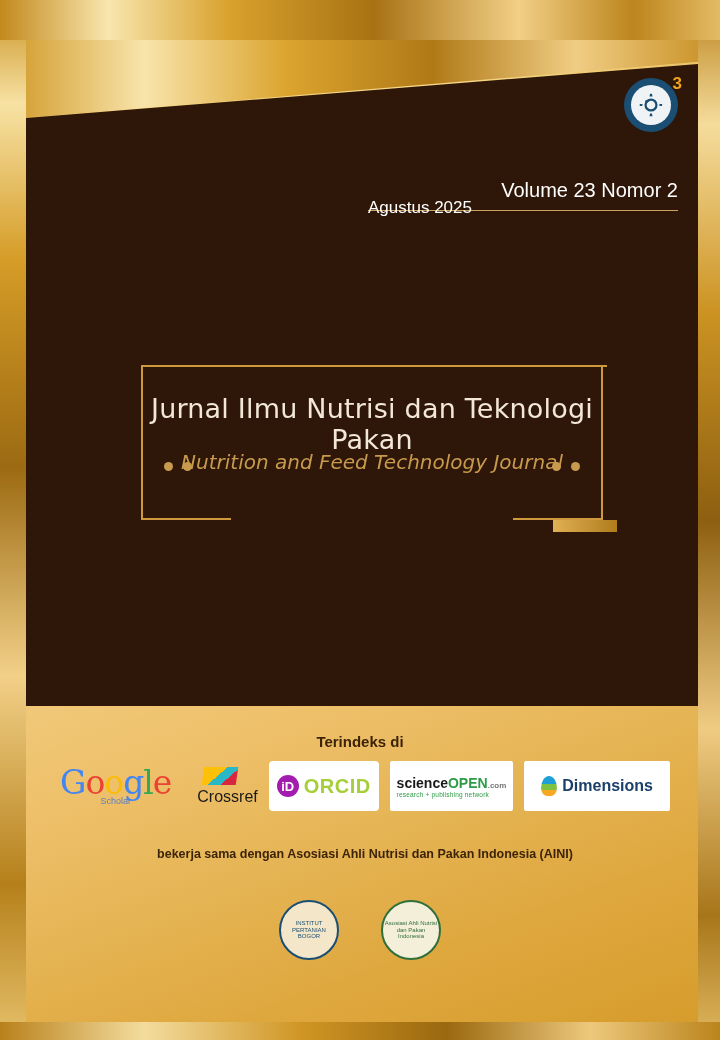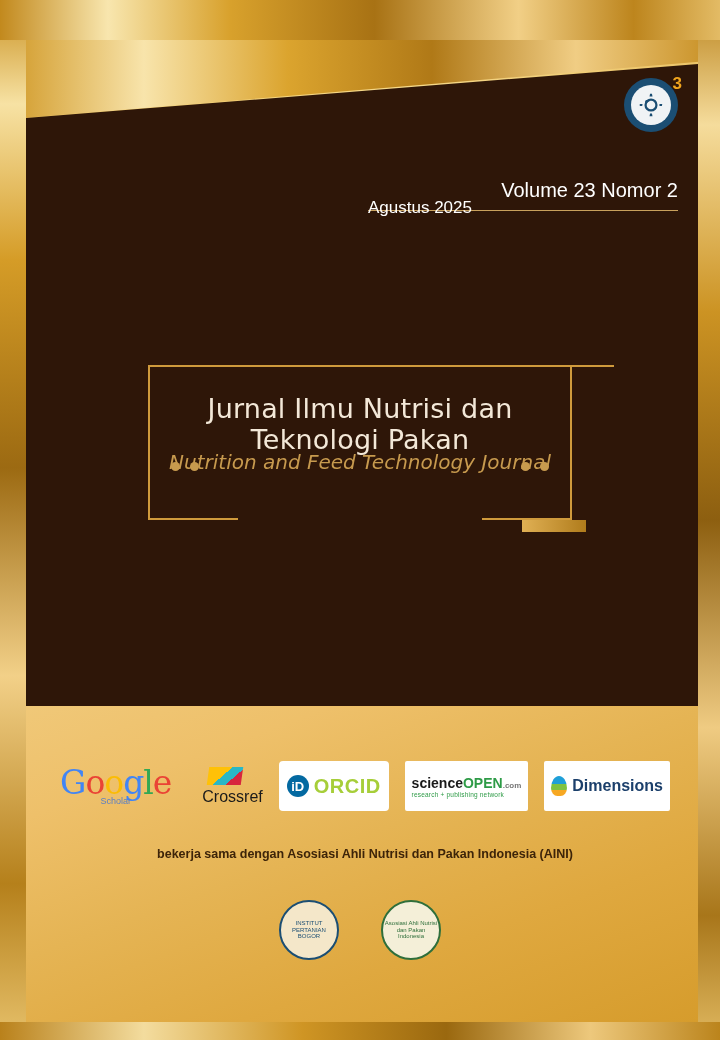--- a/index.html
+++ b/index.html
@@ -137,23 +137,23 @@
     top: 198px;
     width: 310px;
     text-align: left;
     color: #ffffff;
     font-size: 17px;
   }
 
   
   .title-frame {
     position: absolute;
-    left: 148px;
+    left: 141px;
     top: 365px;
-    width: 424px;
+    width: 462px;
     height: 155px;
   }
   .tf-line {
     position: absolute;
     background: #cf9a3c;
   }
   .tf-top      { left: 0;   top: 0;    width: 466px; height: 2px; }
   .tf-left     { left: 0;   top: 0;    width: 2px;   height: 155px; }
   .tf-right    { right: 0;  top: 0;    width: 2px;   height: 155px; }
   .tf-bottom-l { left: 0;   bottom: 0; width: 90px;  height: 2px; }
@@ -276,21 +276,21 @@
 
   .idx-orcid {
     background: #ffffff;
     border-radius: 4px;
     padding: 4px 8px;
     gap: 5px;
   }
   .orcid-badge {
     width: 22px; height: 22px;
     border-radius: 50%;
-    background: #0369a1;
+    background: #a21caf;
     color: #ffffff;
     font-weight: bold;
     font-size: 13px;
     display: flex; align-items: center; justify-content: center;
   }
   .orcid-word { color: #a6ce39; font-size: 20px; font-weight: bold; letter-spacing: 0.5px; }
 
   .idx-scienceopen {
     background: #ffffff;
     border-radius: 2px;
@@ -300,21 +300,21 @@
   }
   .so-top { font-size: 14px; font-weight: bold; }
   .so-science { color: #1a1a1a; }
   .so-open { color: #2e9b47; }
   .so-com { color: #777; font-size: 8px; margin-top: 22px; }
   .so-sub { color: #2e9b47; font-size: 6.5px; letter-spacing: 0.2px; }
 
   .idx-dimensions {
     background: #ffffff;
     border-radius: 2px;
-    padding: 4px 7px;
+    padding: 4px 17px;
     gap: 5px;
     justify-content: space-between;
   }
   .dim-mark {
     width: 16px; height: 20px;
     background: linear-gradient(180deg, #1f9fd8 0%, #1f9fd8 40%, #7fc241 40%, #7fc241 70%, #f7a823 70%);
     border-radius: 50% 50% 40% 40% / 60% 60% 40% 40%;
   }
   .dim-word { color: #1b3f6b; font-size: 16px; font-weight: bold; }
 
@@ -394,20 +394,21 @@
     <div class="dots-left">
       <span class="dot"></span><span class="dot"></span>
     </div>
     <div class="title-sub">Nutrition and Feed Technology Journal</div>
     <div class="dots-right">
       <span class="dot"></span><span class="dot"></span>
     </div>
 
   </div>
 
+  <div class="indexed-title">Terindeks di</div>
 
   <div class="index-row">
 
     <div class="idx idx-google">
       <div class="g-word">
         <span class="g1">G</span><span class="g2">o</span><span class="g3">o</span><span class="g4">g</span><span class="g5">l</span><span class="g6">e</span>
       </div>
       <div class="g-sub">Scholar</div>
     </div>
 

